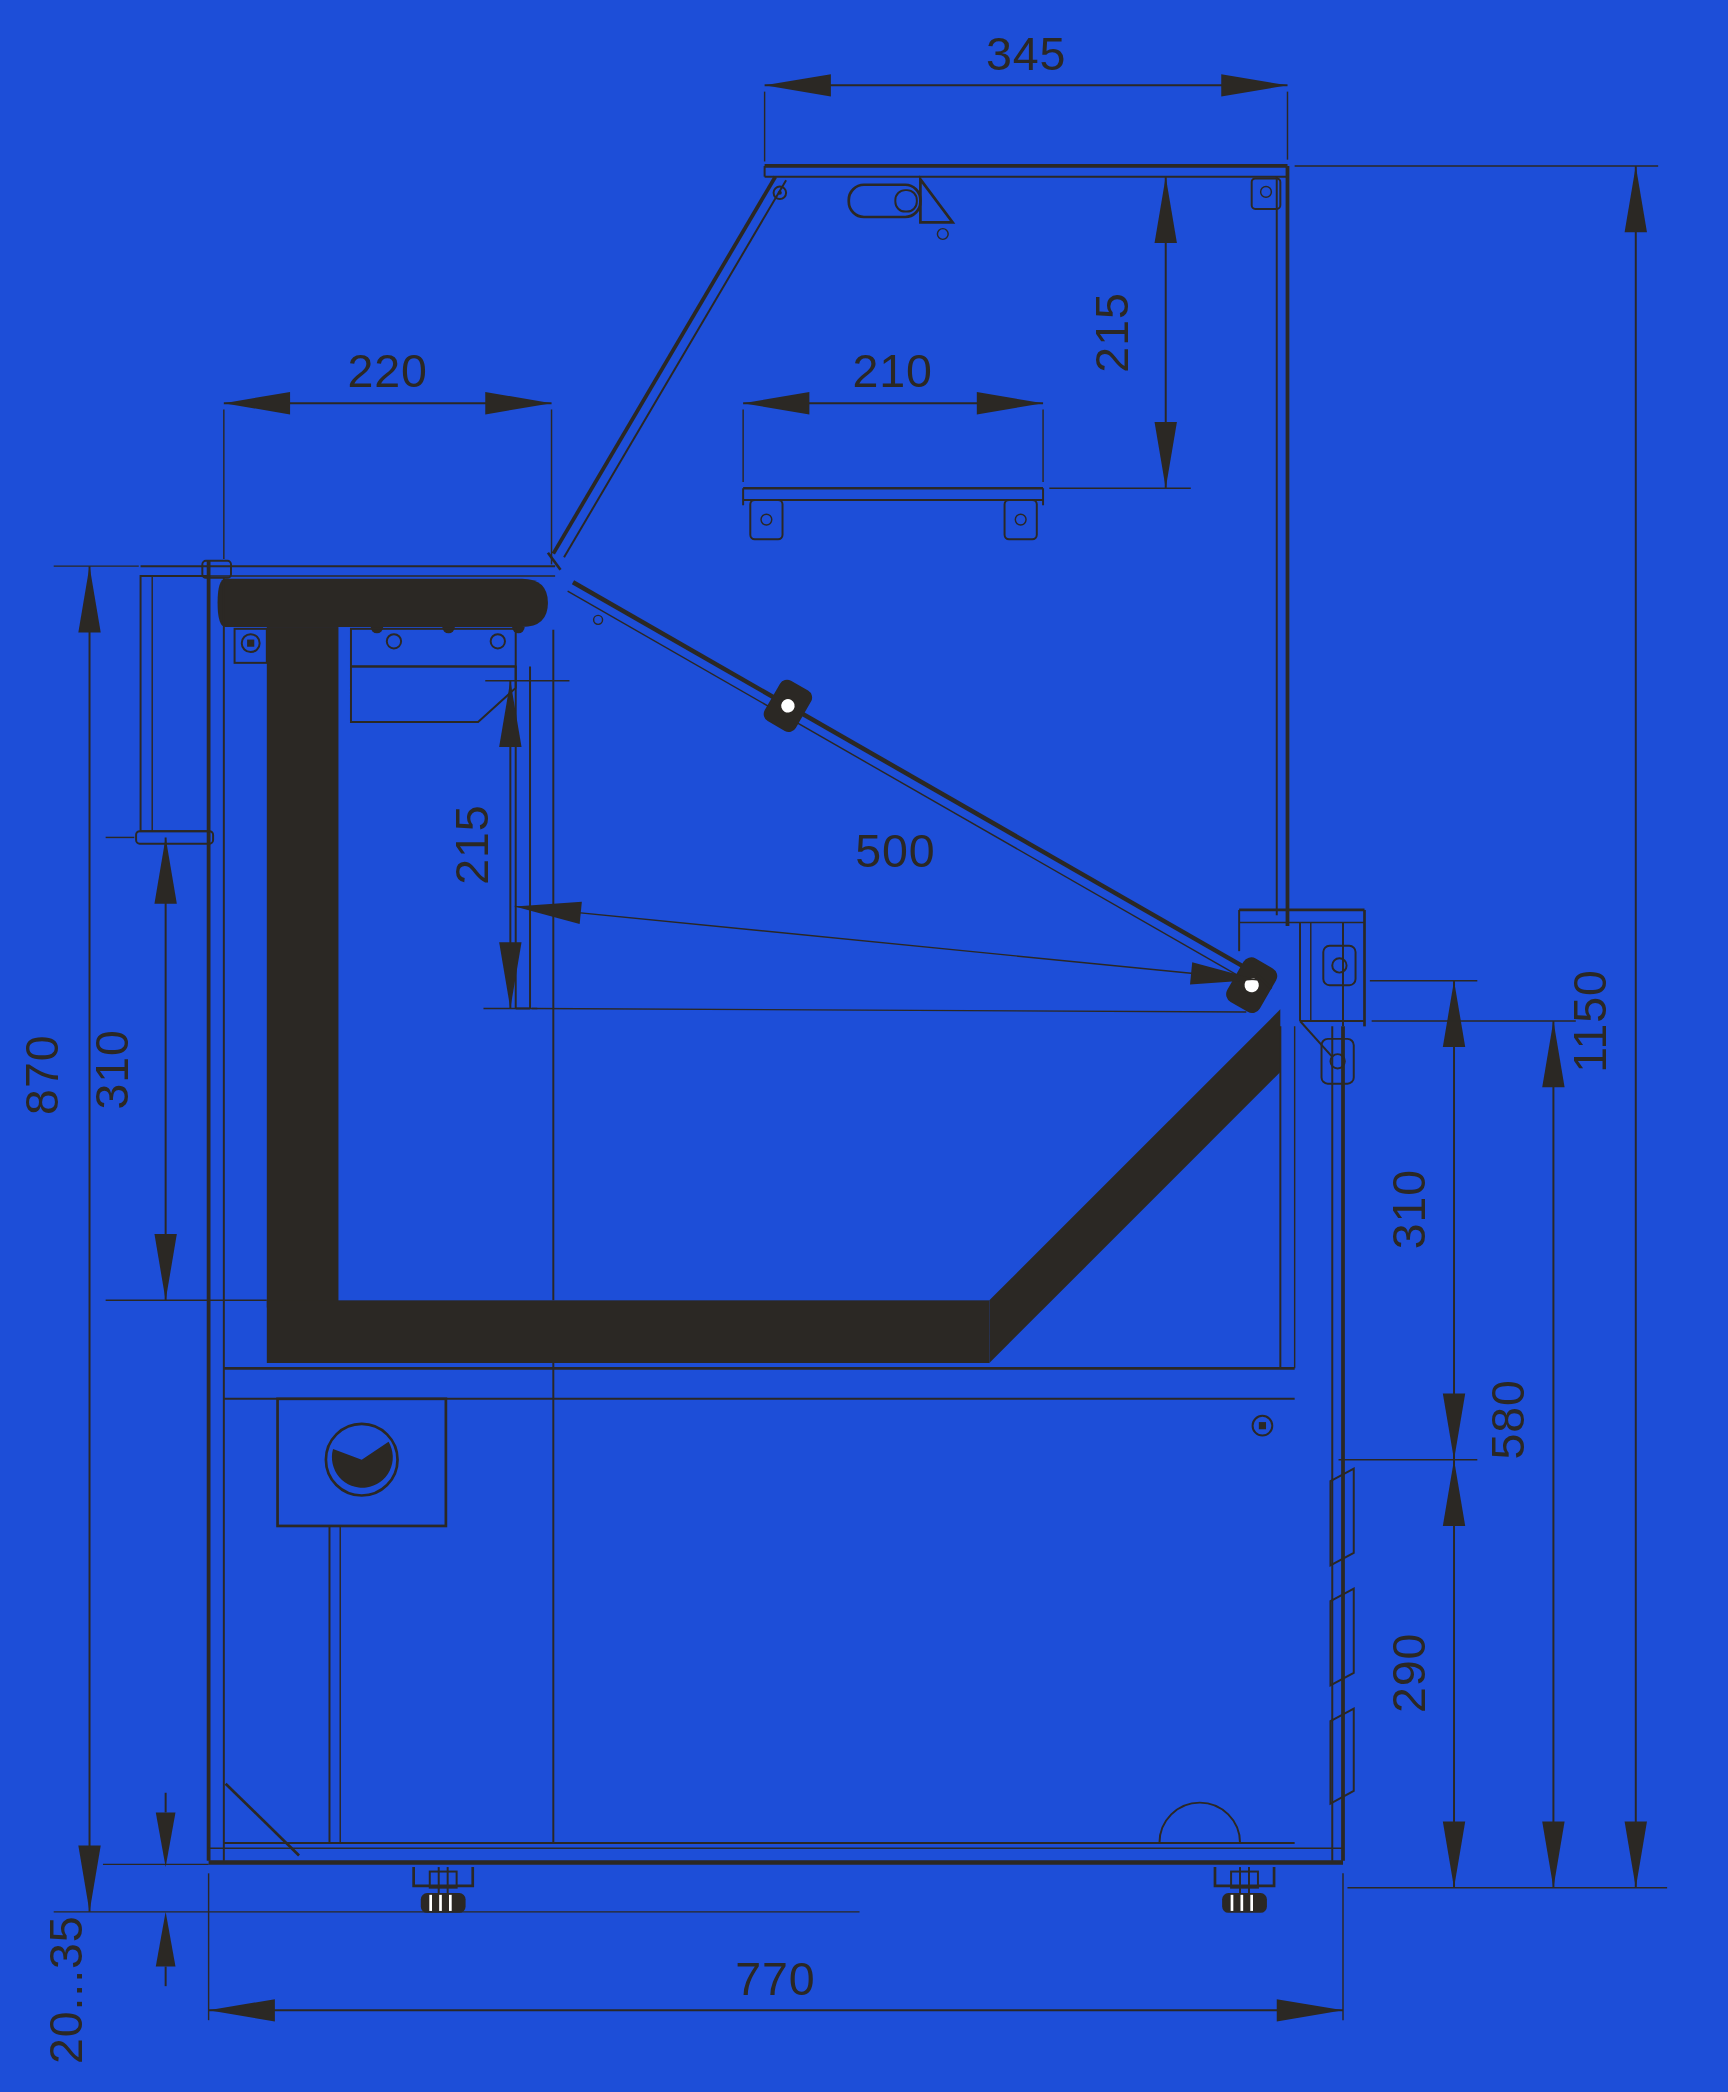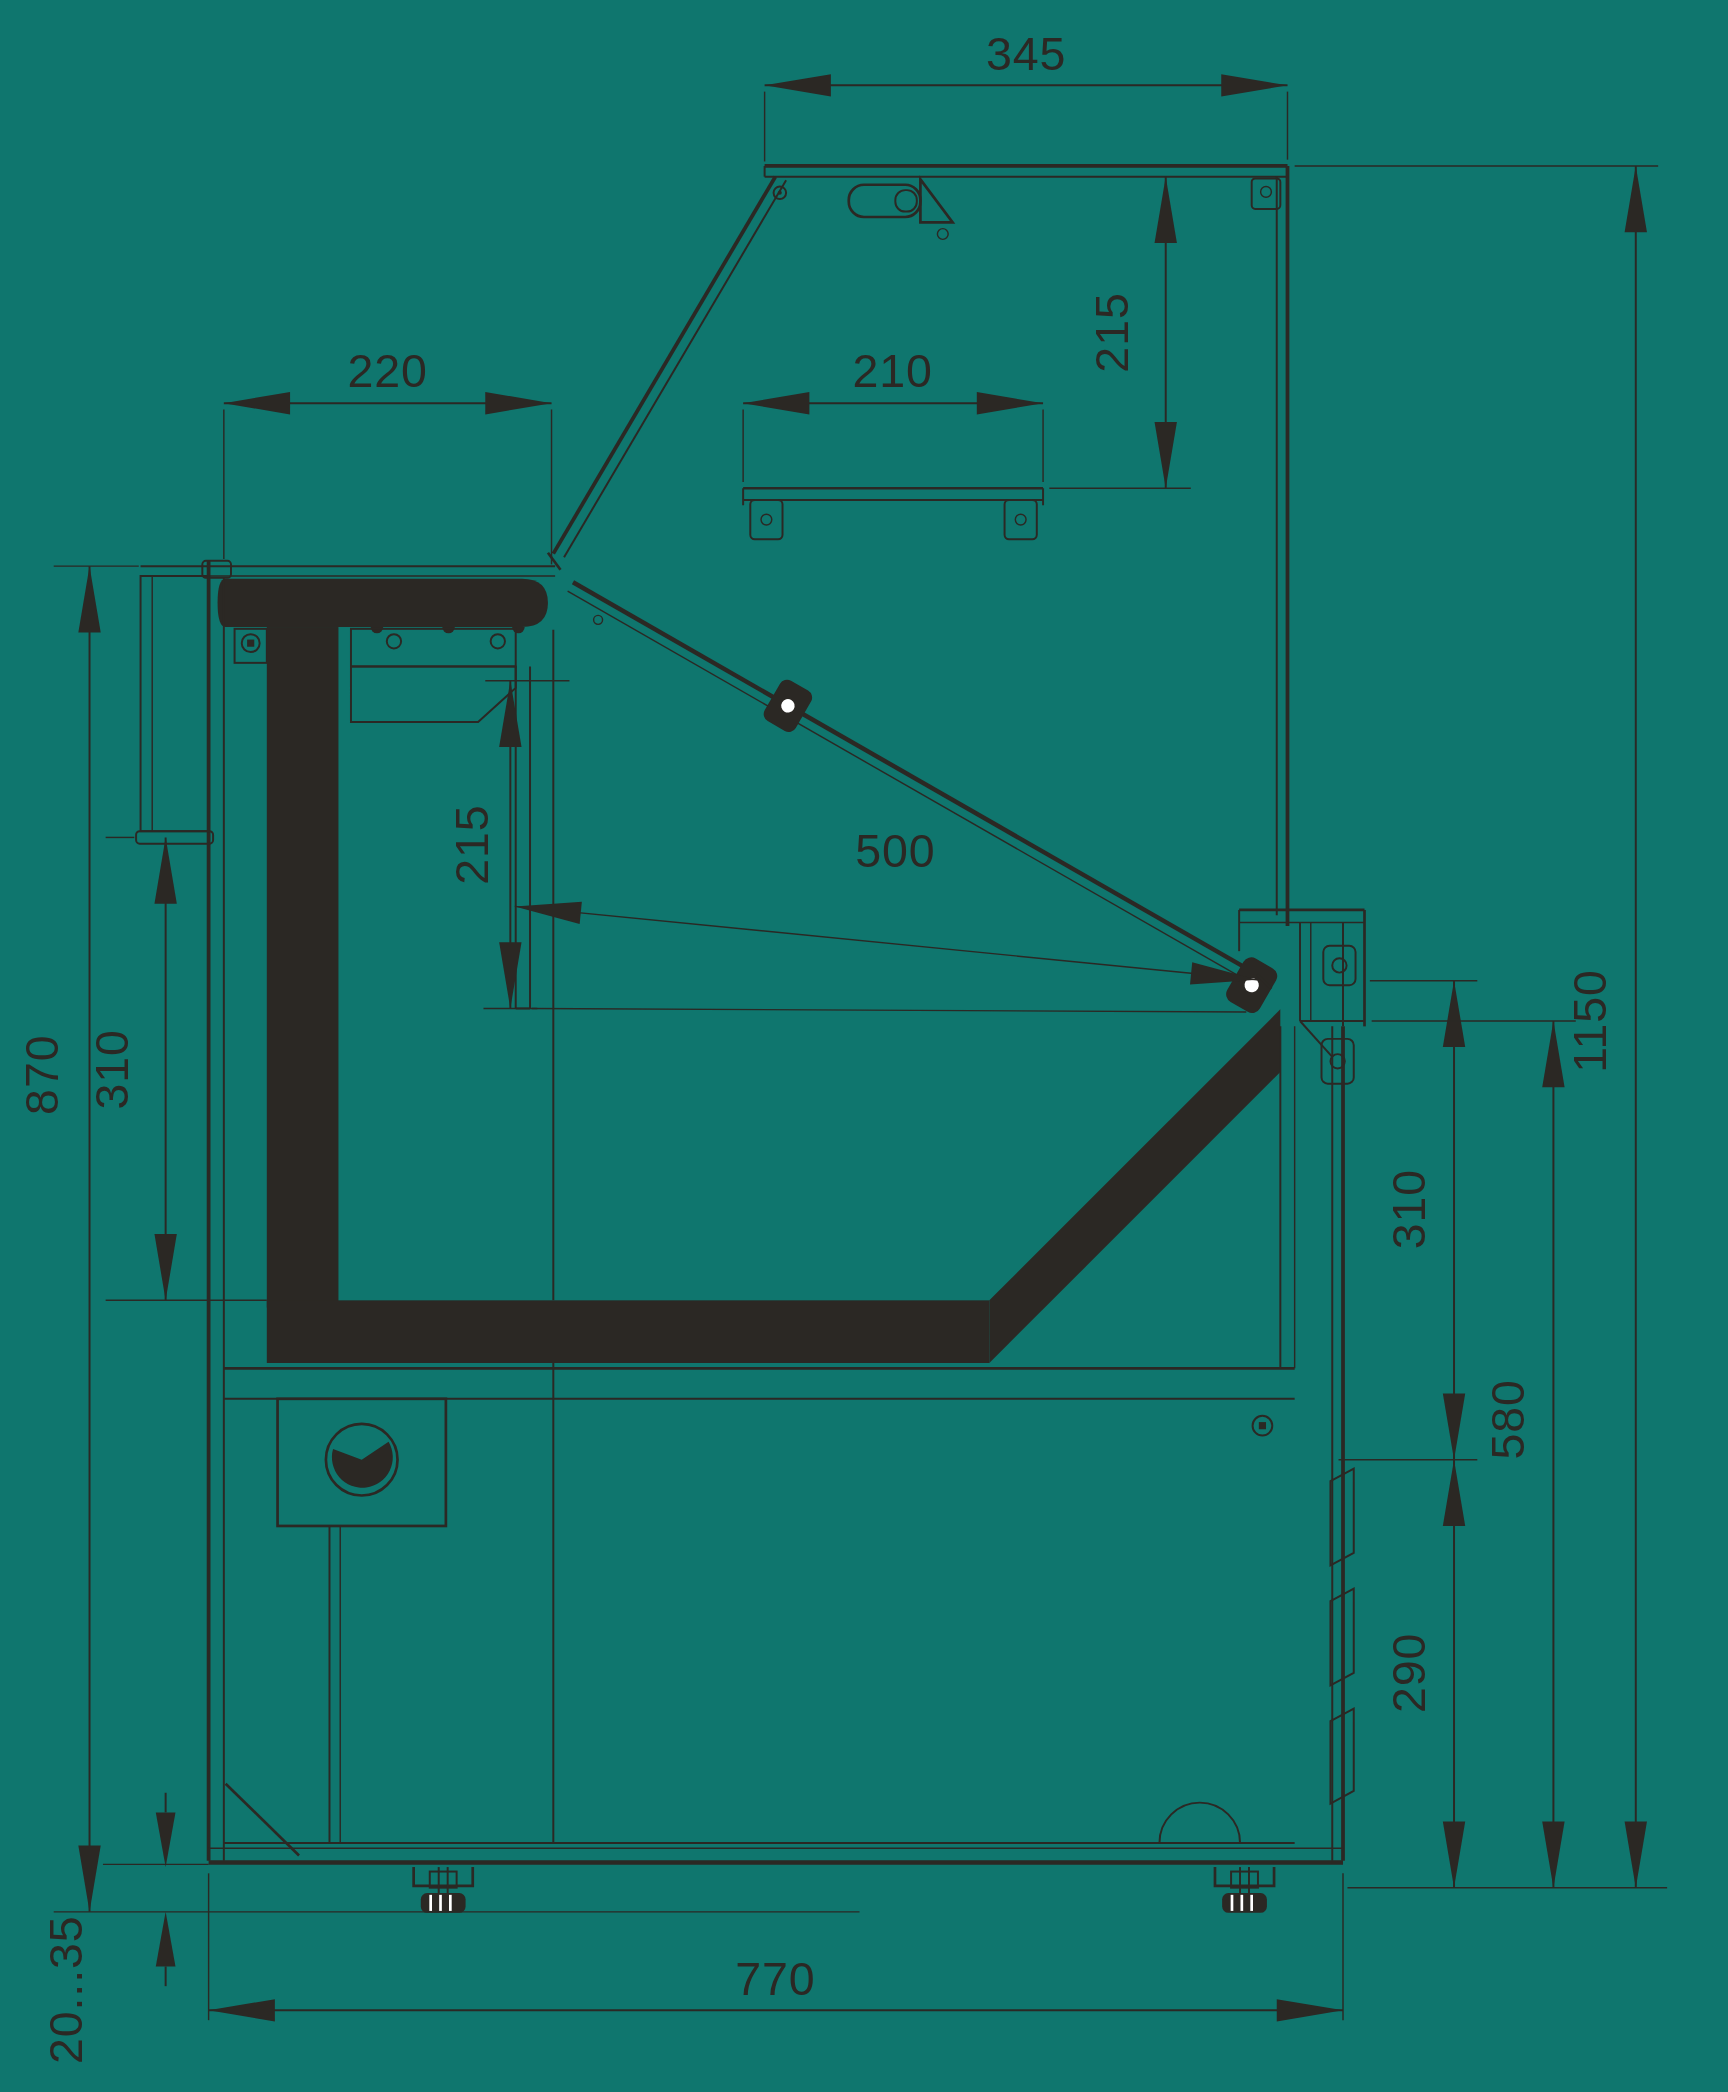--- a/index.html
+++ b/index.html
@@ -1,16 +1,16 @@
 <!DOCTYPE html>
 <html style="font-size:14.3px"><head>
 <meta charset="utf-8">
 <style>
   html,body{margin:0;padding:0;background:#fff;}
-  .stage{width:1728px;height:2093px;position:relative;background:#0f766e;}
+  .stage{width:1728px;height:2093px;position:relative;background:#1d4ed8;}
   svg{display:block}
   text.dim{font-family:"Liberation Sans",sans-serif;font-size:52px;fill:#2b2824;letter-spacing:1px;}
   .ln{stroke:#2b2824;fill:none;stroke-linecap:butt;}
   .fill{fill:#2b2824;stroke:none;}
   .thin{stroke-width:1.6}
   .dimln{stroke-width:2.2}
   .w2{stroke-width:2.2}
   .w3{stroke-width:3}
   .w4{stroke-width:4.2}
   .w5{stroke-width:5}

